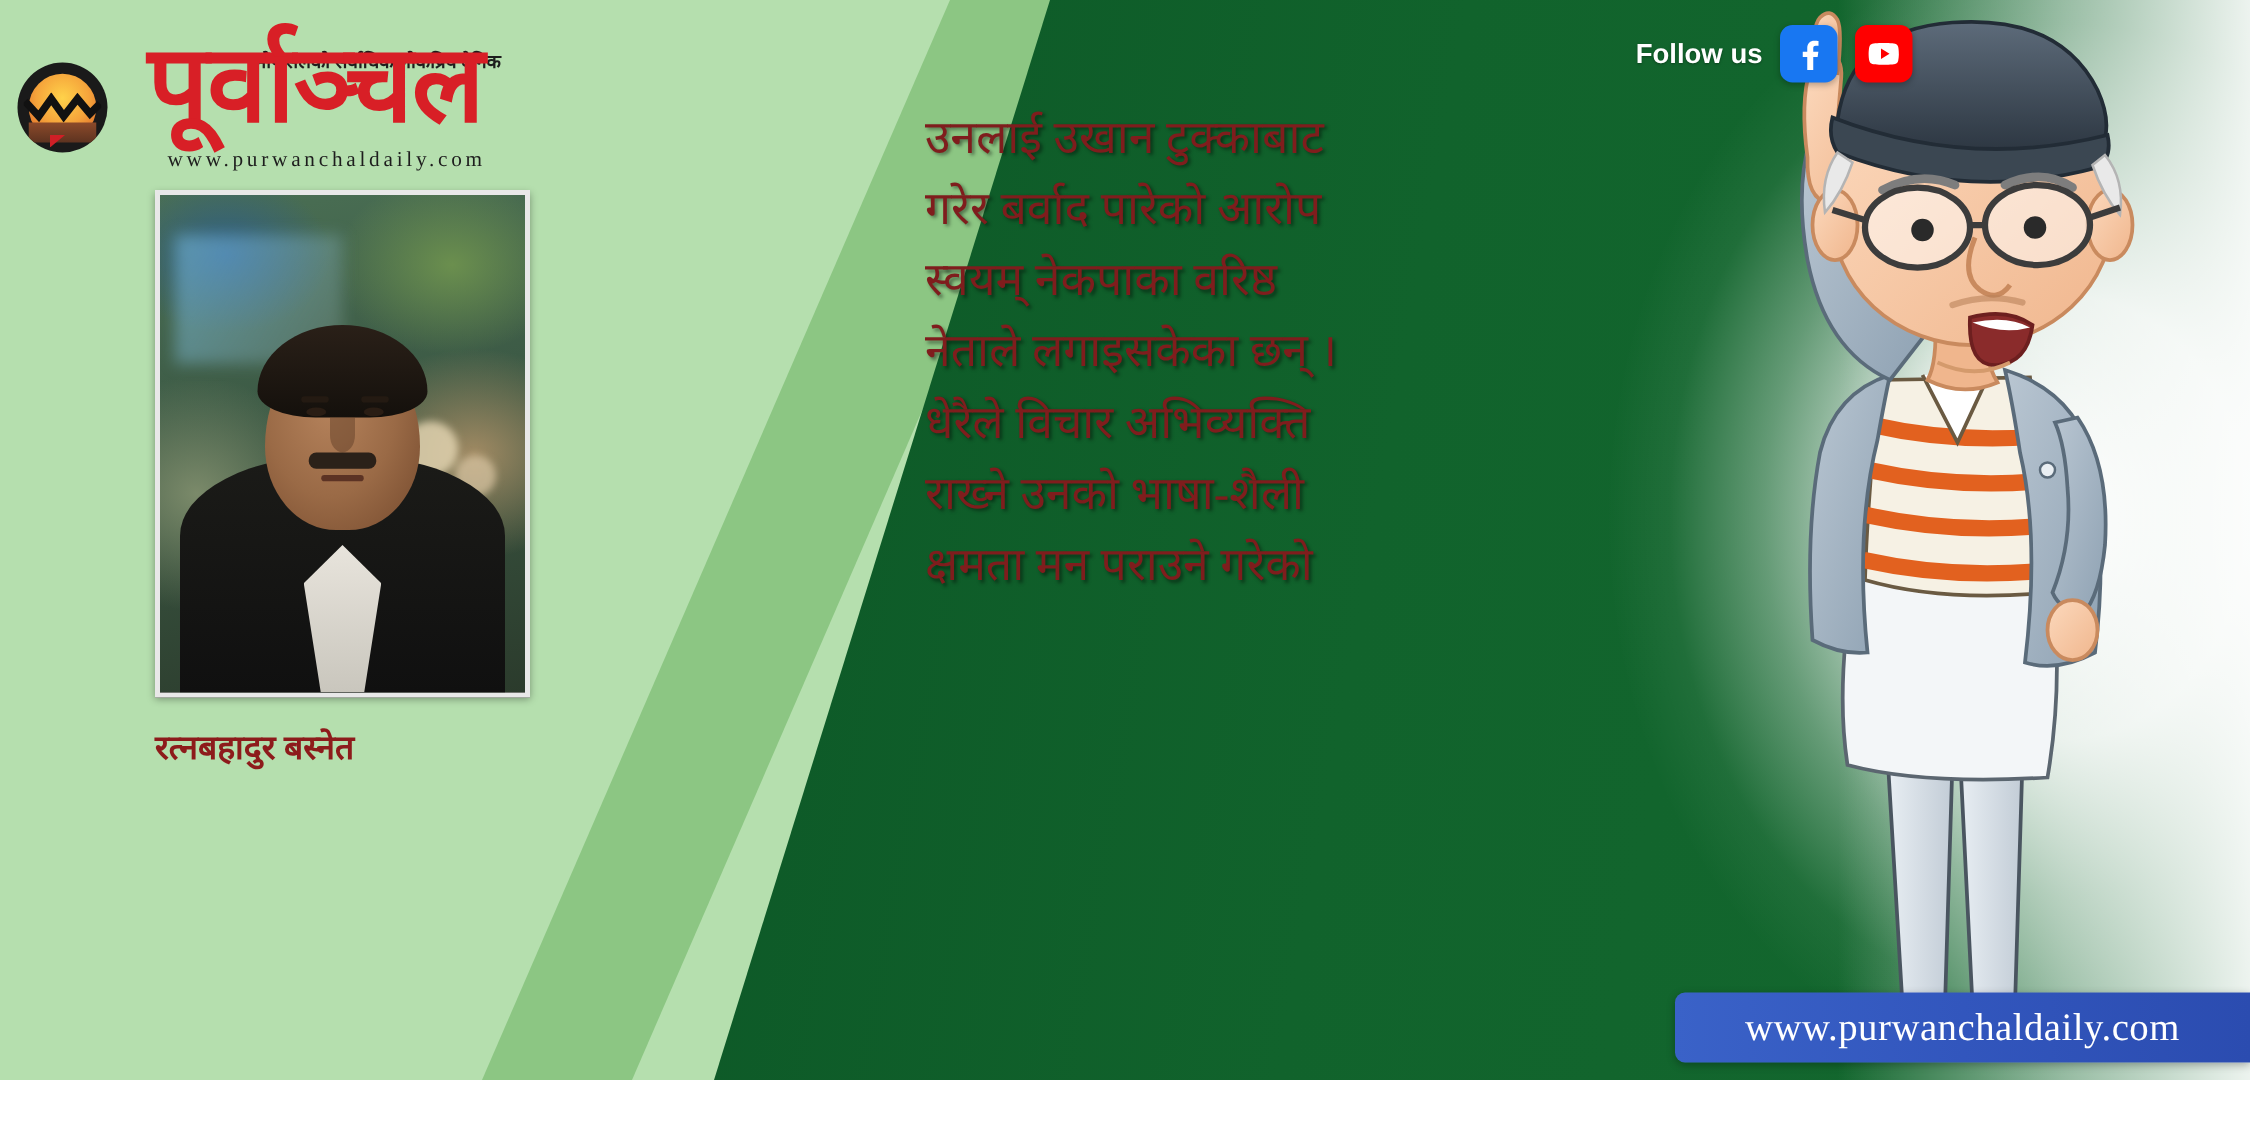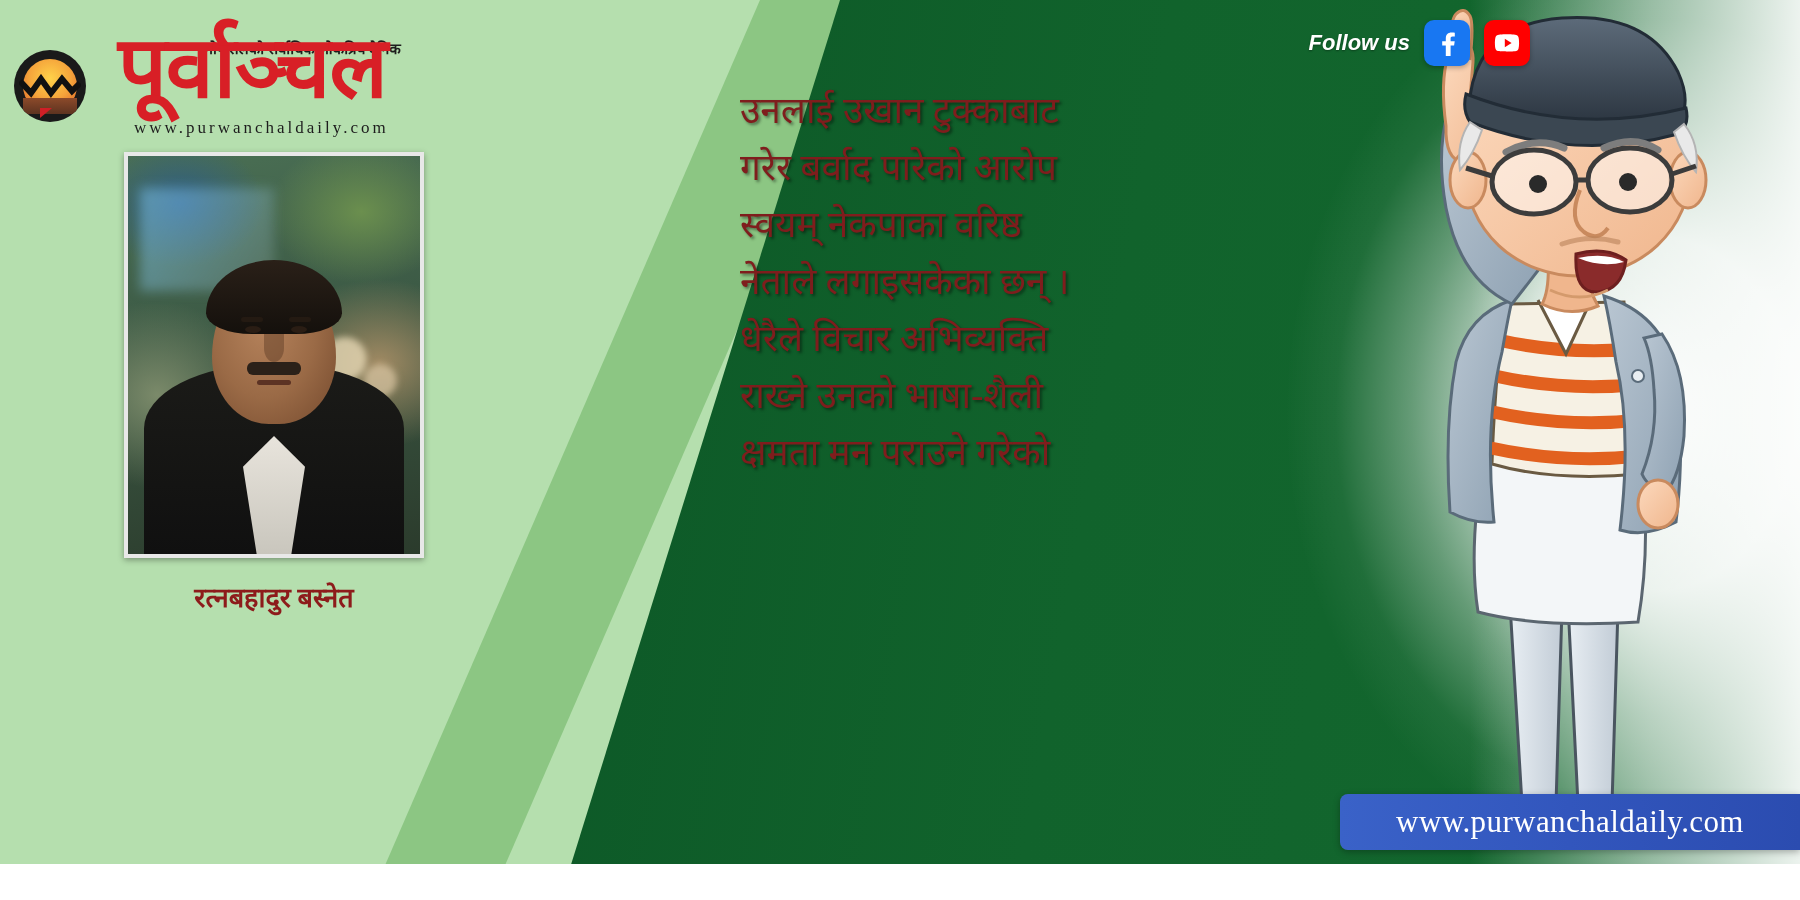--- a/index.html
+++ b/index.html
@@ -202,33 +202,32 @@
     background:#5c3324;
   }
   .ph-nose{
     position:absolute; left:50%; top:178px; transform:translateX(-50%);
     width:20px; height:28px; border-radius:0 0 50% 50%;
     background:rgba(90,58,36,.45);
   }
   .photo-caption{
     position:absolute; left:124px; top:578px;
     width:300px;
-    text-align:center;
+    text-align:left;
     font-family:"Liberation Serif", serif;
     font-size:27px; font-weight:bold;
     color:#8d1b1b;
     white-space:nowrap;
   }
 
   
   .follow{
     position:absolute; right:270px; top:20px;
     display:flex; align-items:center; gap:14px;
     z-index:6;
-    font-style:italic;
   }
   .follow-label{
     font-size:22px; font-weight:bold; color:#ffffff;
     text-shadow:0 1px 2px rgba(0,0,0,.35);
     white-space:nowrap;
   }
   .soc{
     width:46px; height:46px; border-radius:10px;
     display:flex; align-items:center; justify-content:center;
     box-shadow:0 2px 5px rgba(0,0,0,.28);

